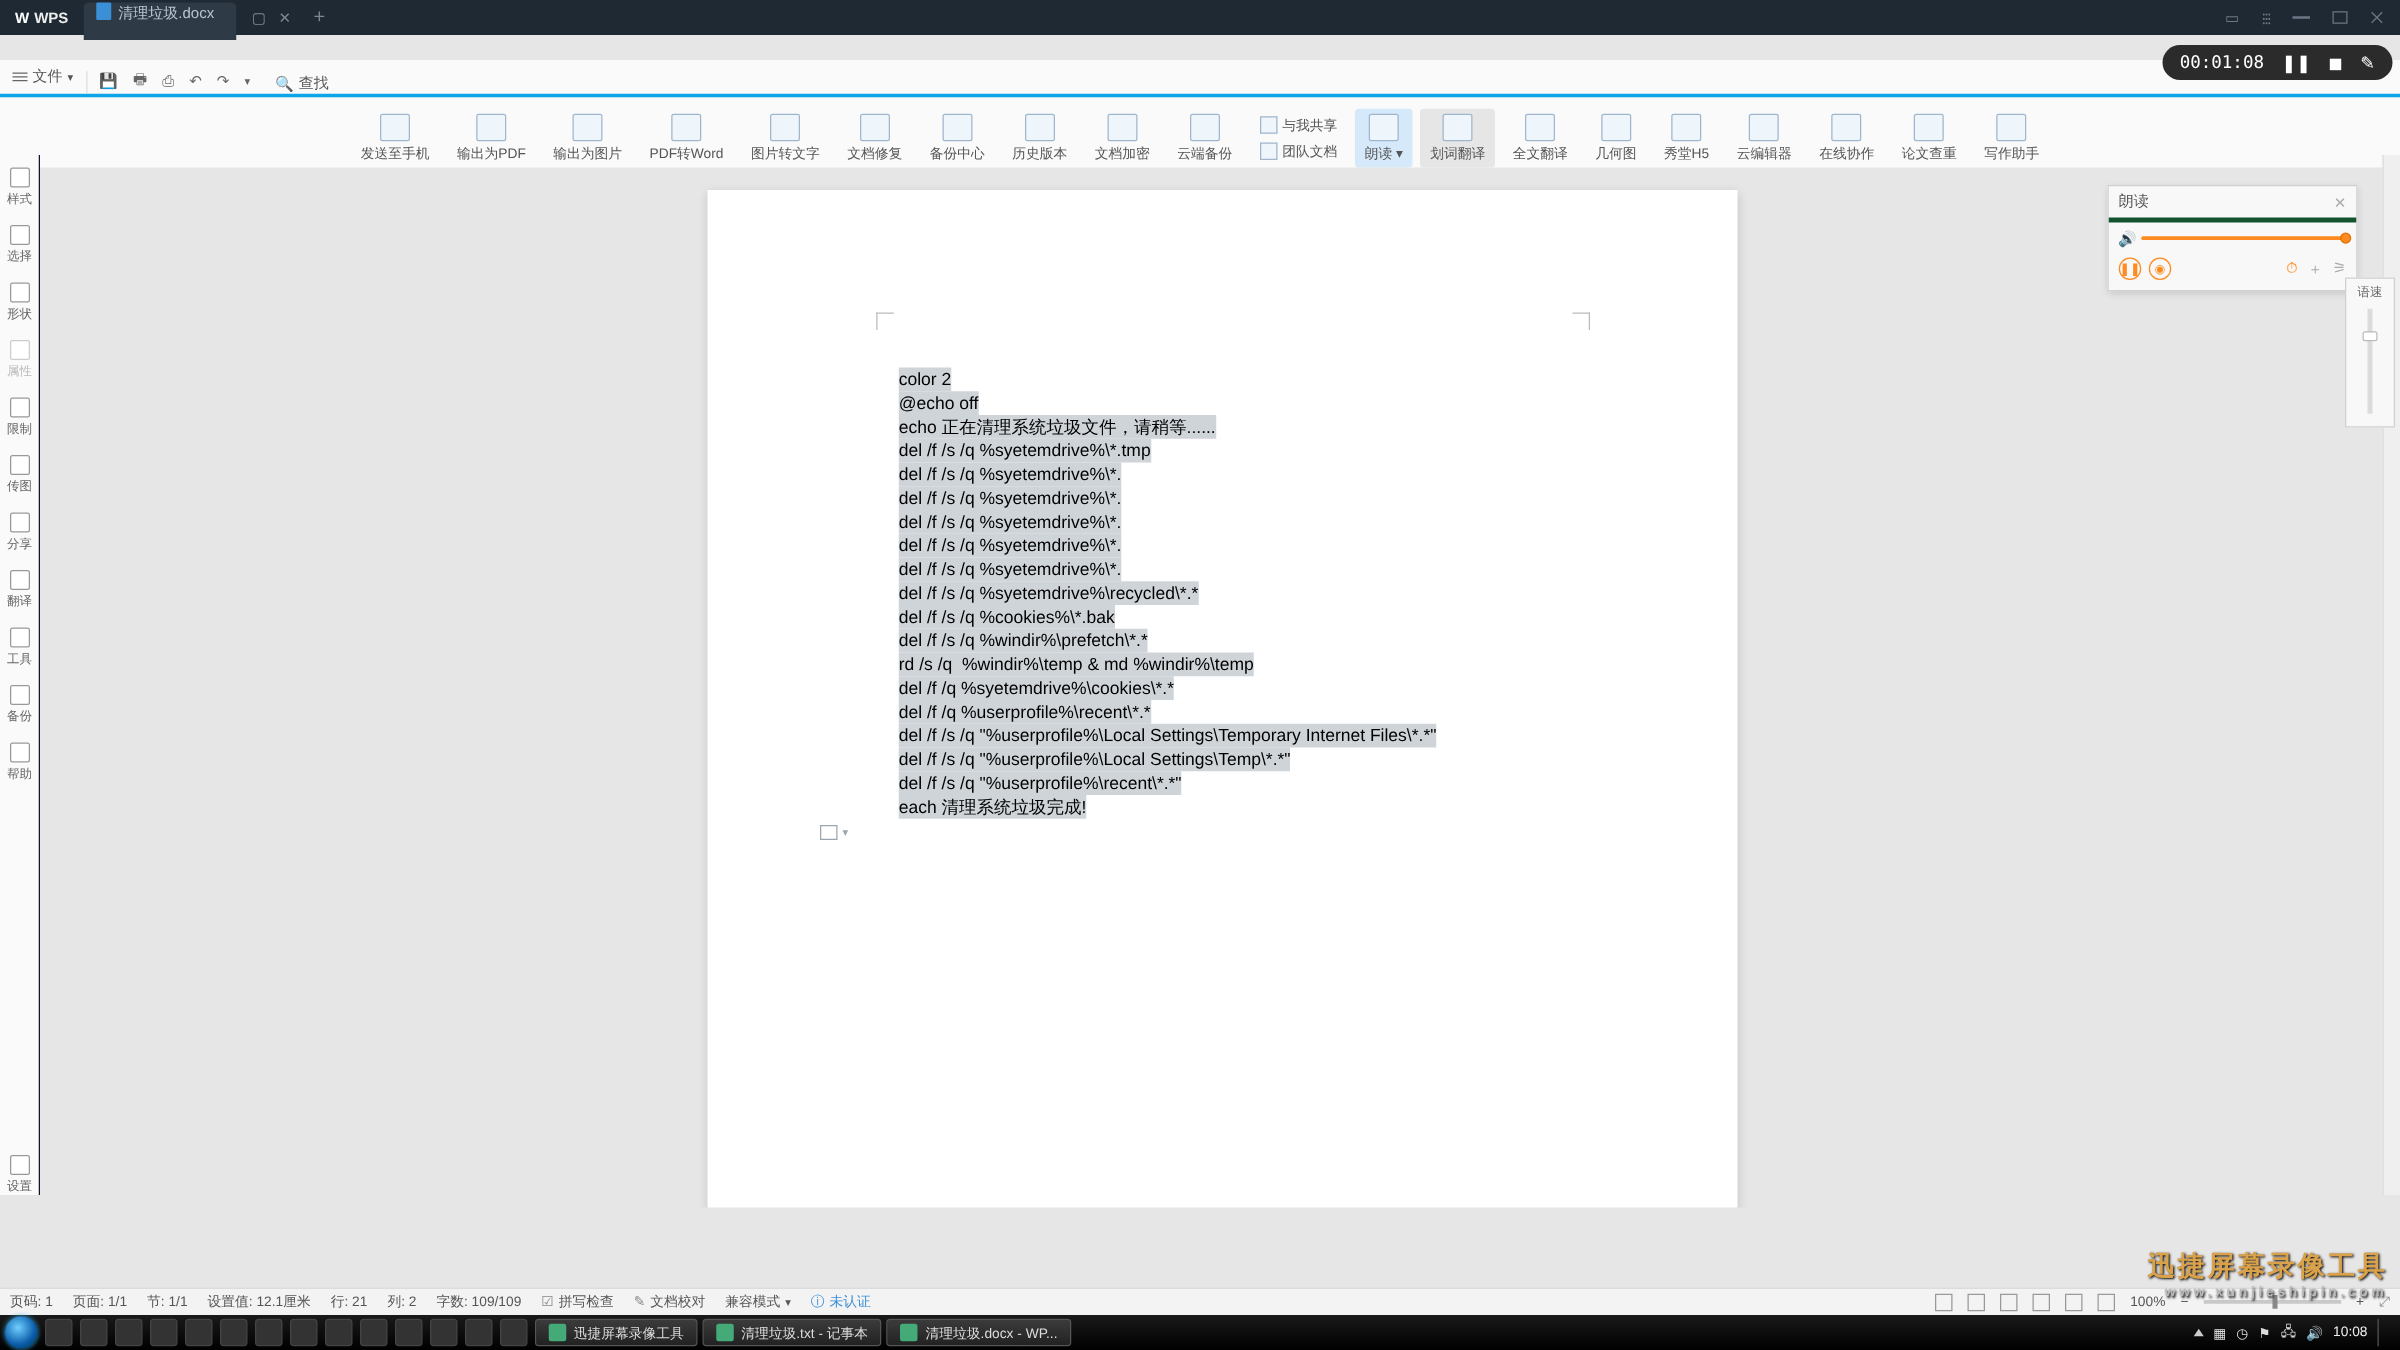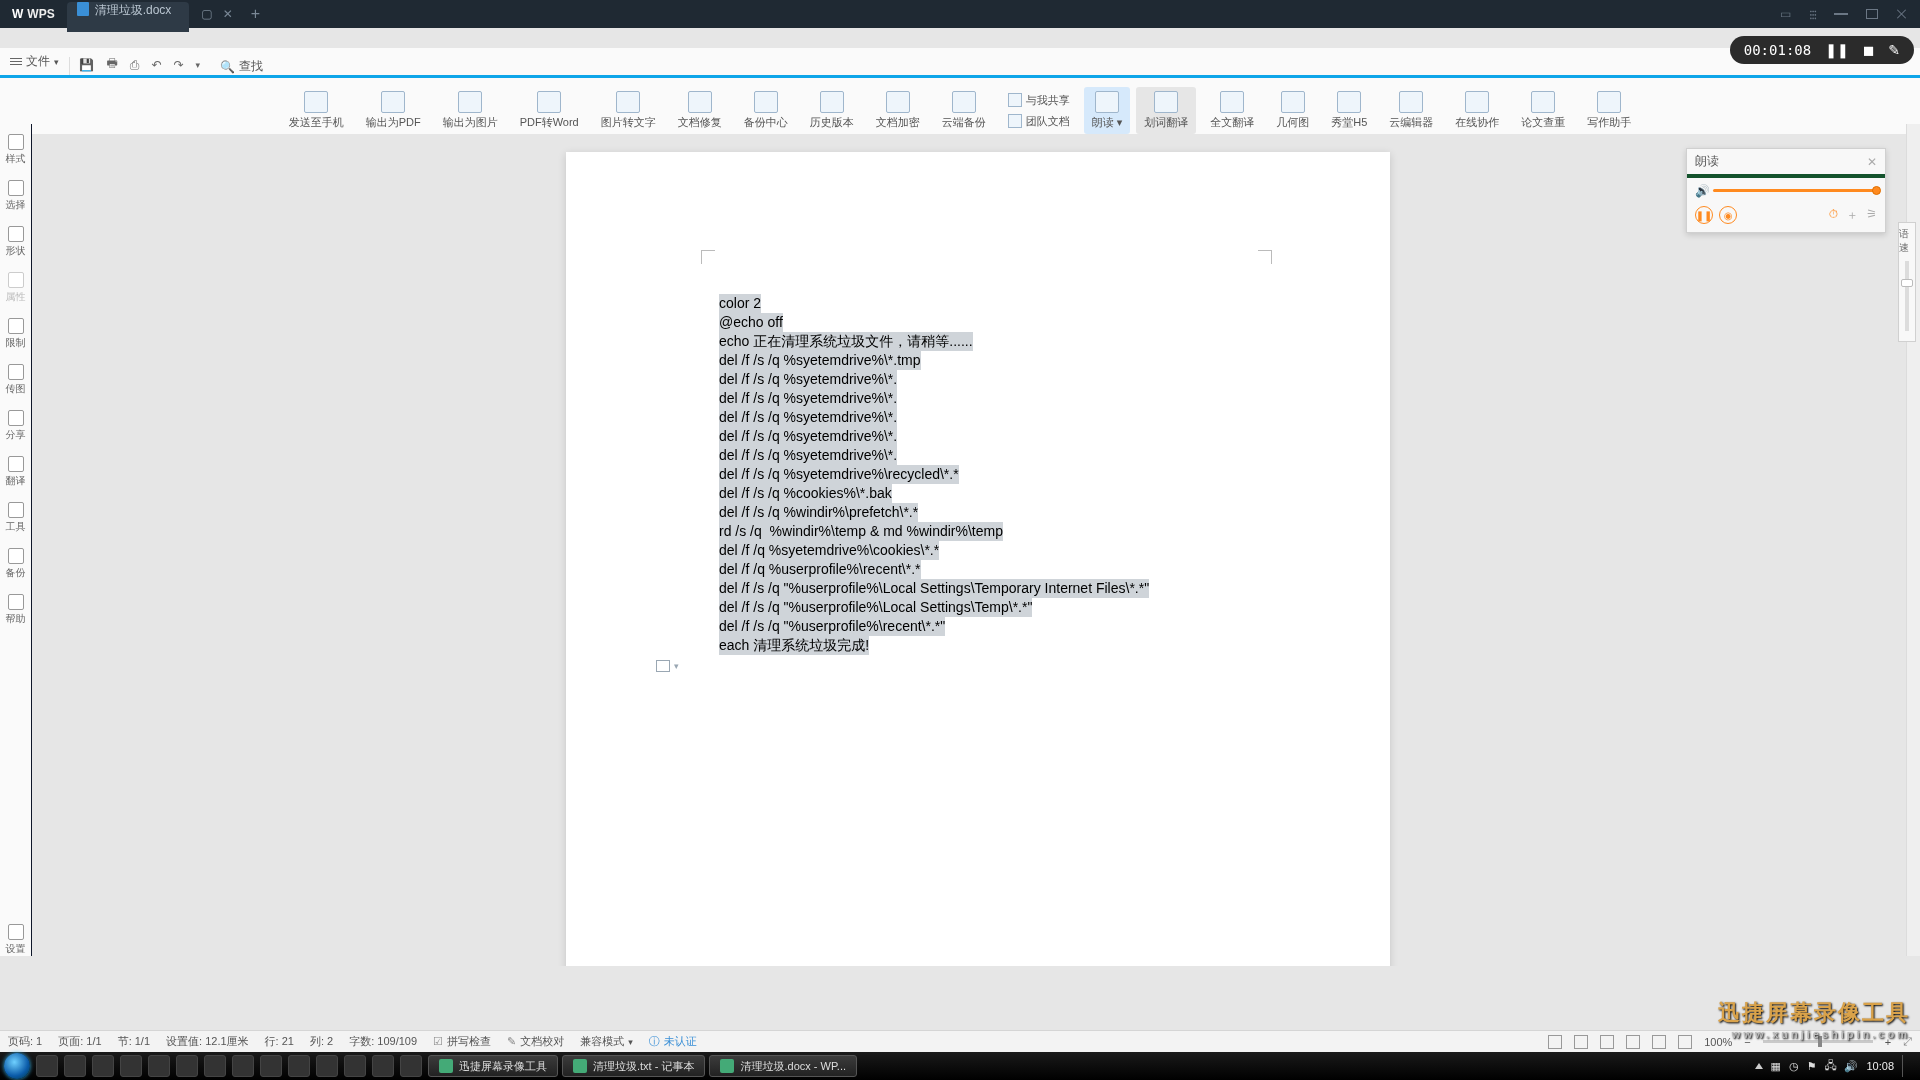--- a/index.html
+++ b/index.html
@@ -72,21 +72,21 @@
 .read-panel .hd { padding:4px 8px; border-bottom:4px solid #14532d; display:flex; justify-content:space-between; align-items:center; }
 .read-panel .slider-row { display:flex; align-items:center; gap:6px; padding:6px 8px; }
 .read-panel .track { flex:1; height:3px; background:#ff8a1f; border-radius:2px; position:relative; }
 .read-panel .thumb { position:absolute; right:-4px; top:-3px; width:9px; height:9px; border-radius:50%; background:#ff8a1f; border:1px solid #e06f00; }
 .read-panel .speaker { width:12px; height:12px; }
 .read-panel .btnrow { display:flex; justify-content:space-between; align-items:center; padding:4px 8px 8px; }
 .read-panel .circ { width:18px; height:18px; border:1px solid #ff8a1f; border-radius:50%; display:flex; align-items:center; justify-content:center; color:#ff8a1f; font-size:10px; }
 .read-panel .grey-ic { color:#aaa; font-size:12px; }
 
 
-.speed-panel { position:absolute; top:222px; right:4px; width:18px; height:120px; background:#f8f8f8; border:1px solid #d0d0d0; display:flex; flex-direction:column; align-items:center; padding:4px 0; font-size:10px; color:#666; }
+.speed-panel { position:absolute; top:222px; right:4px; width:40px; height:120px; background:#f8f8f8; border:1px solid #d0d0d0; display:flex; flex-direction:column; align-items:center; padding:4px 0; font-size:10px; color:#666; }
 .speed-panel .vtrack { width:4px; flex:1; background:#dcdcdc; margin:6px 0; position:relative; }
 .speed-panel .vthumb { position:absolute; left:-4px; top:18px; width:12px; height:8px; background:#fff; border:1px solid #bbb; border-radius:2px; }
 
 
 .status { position:absolute; left:0; right:0; bottom:28px; height:22px; background:#f3f3f3; border-top:1px solid #d5d5d5; display:flex; align-items:center; font-size:11px; color:#555; padding:0 8px; gap:16px; }
 .status .sp { display:flex; align-items:center; gap:4px; }
 .status .right { margin-left:auto; display:flex; align-items:center; gap:12px; }
 .status .vic { width:14px; height:14px; border:1px solid #999; display:inline-block; }
 .status .zoom-track { width:110px; height:3px; background:#c9c9c9; position:relative; }
 .status .zoom-thumb { position:absolute; left:50%; top:-4px; width:4px; height:11px; background:#888; }

